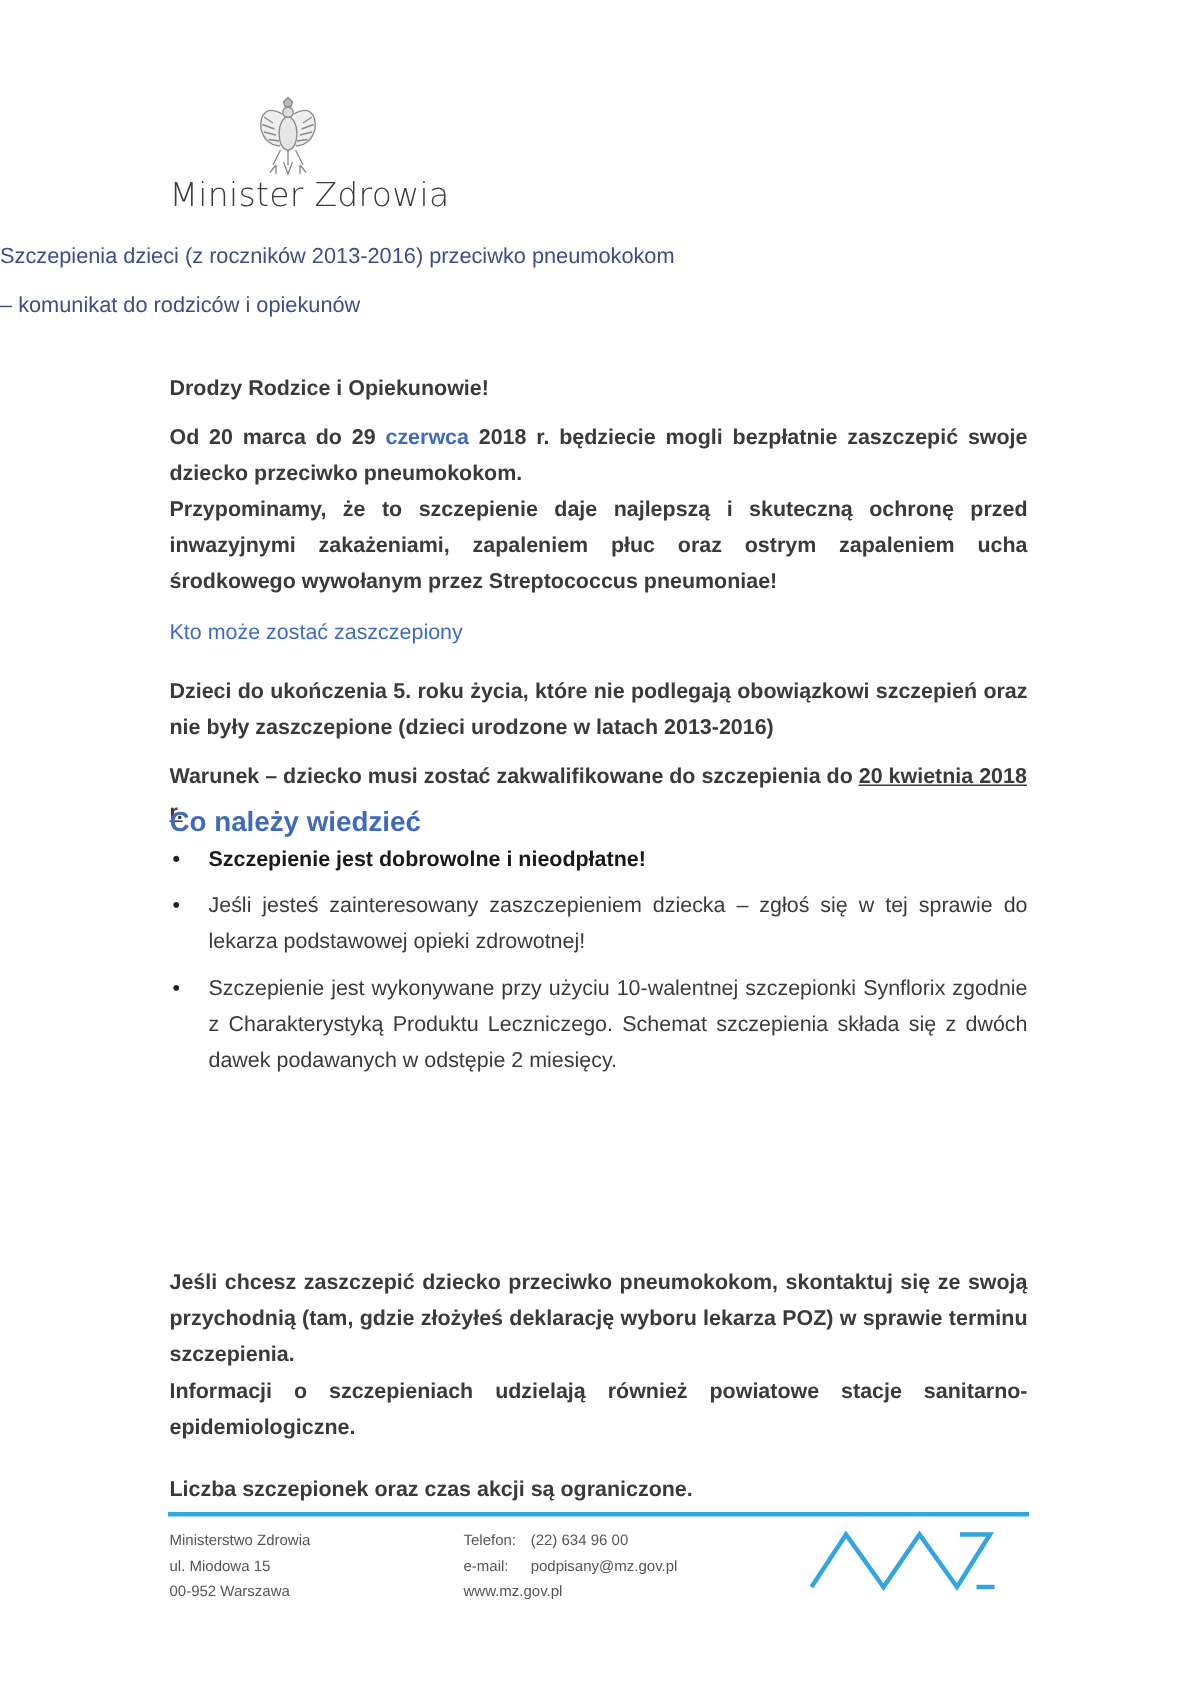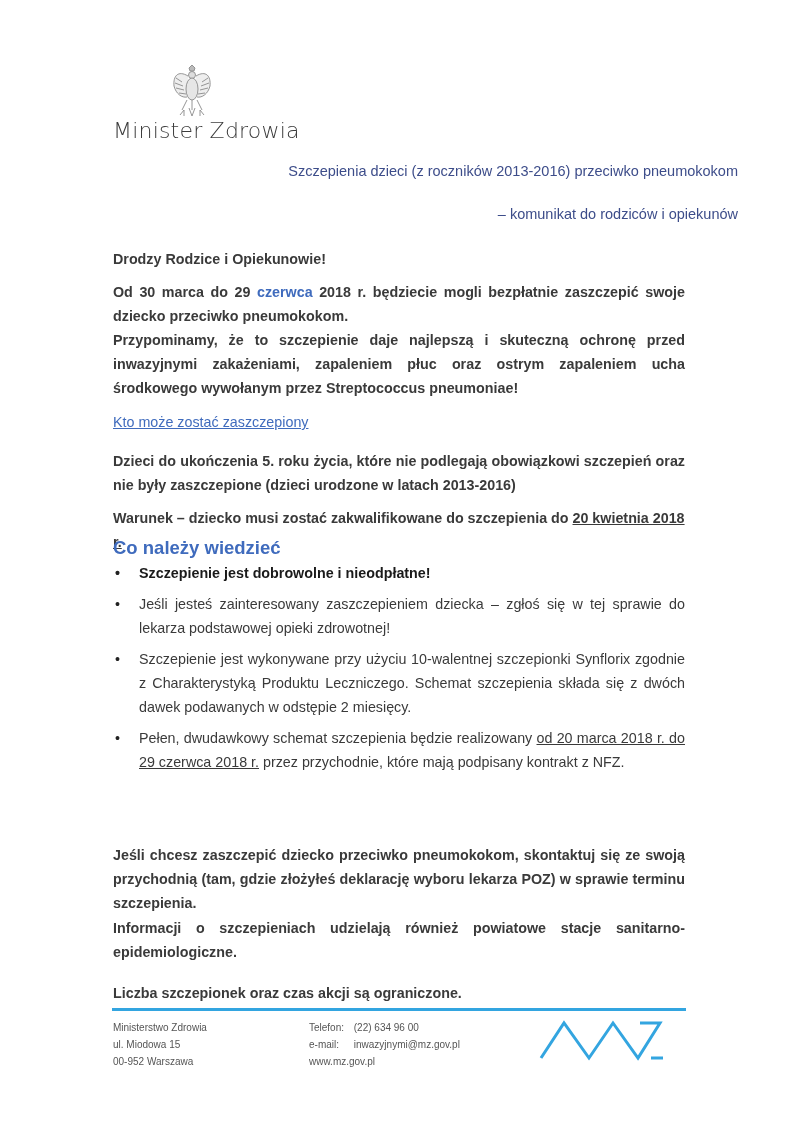--- a/index.html
+++ b/index.html
@@ -2,23 +2,23 @@
 <html><head>
 <meta charset="utf-8">
 <style>
   html, body { margin: 0; padding: 0; background: #ffffff; }
   body { width: 800px; height: 1131px; position: relative; overflow: hidden;
          font-family: "Liberation Sans", sans-serif; color: #3a3a3a; }
   .abs { position: absolute; }
   .logo-eagle { left: 170px; top: 64px; width: 44px; height: 56px; }
   .org-name { left: 113px; top: 118px; font-family: "DejaVu Sans", sans-serif; font-weight: 200;
               font-size: 22px; color: #3c3c3c; letter-spacing: 0.2px; }
-  .title { left: 0; width: 738px; text-align: right; color: #3d4d8a; font-size: 14.5px; }
+  .title { left: 0; width: 738px; text-align: left; color: #3d4d8a; font-size: 14.5px; }
   .t1 { top: 163px; }
-  .t2 { top: 196px; margin-top: 10px; }
+  .t2 { top: 196px; }
   .body-block { left: 113px; width: 572px; font-size: 14.3px; line-height: 24px; color: #3a3a3a; font-weight: bold; }
   .justify { text-align: justify; text-align-last: left; }
   .accent { color: #3f6bbd; }
   .h-small { color: #3f6bbd; font-size: 14.3px; }
   .h-big { color: #3f6bbd; font-size: 18.5px; }
   u { text-decoration: underline; }
   .bullet-list { left: 113px; width: 572px; font-size: 14.3px; line-height: 24px; margin: 0; padding: 0; list-style: none; }
   .bullet-list li { position: relative; padding-left: 26px; margin-bottom: 7px; text-align: justify; }
   .bullet-list li::before { content: "•"; position: absolute; left: 2px; top: 0; color: #222; }
   .bold { font-weight: bold; color: #1a1a1a; }
@@ -47,53 +47,50 @@
     </g>
   </svg>
 </div>
 <div class="abs org-name">Minister Zdrowia</div>
 
 <div class="abs title t1">Szczepienia dzieci (z roczników 2013-2016) przeciwko pneumokokom</div>
 <div class="abs title t2">– komunikat do rodziców i opiekunów</div>
 
 <div class="abs body-block" style="top:247px;">Drodzy Rodzice i Opiekunowie!</div>
 <div class="abs body-block justify" style="top:280px;">
-  <span>Od 30 marca do 29 </span><span class="accent">czerwca</span><span> 2018 r. będziecie mogli bezpłatnie zaszczepić swoje dziecko przeciwko pneumokokom.</span>
+  <span>Od 20 marca do 29 </span><span class="accent">czerwca</span><span> 2018 r. będziecie mogli bezpłatnie zaszczepić swoje dziecko przeciwko pneumokokom.</span>
 </div>
 <div class="abs body-block justify" style="top:328px;">Przypominamy, że to szczepienie daje najlepszą i skuteczną ochronę przed inwazyjnymi zakażeniami, zapaleniem płuc oraz ostrym zapaleniem ucha środkowego wywołanym przez Streptococcus pneumoniae!</div>
 
-<div class="abs h-small" style="left:113px; top:414px;text-decoration:underline;">Kto może zostać zaszczepiony</div>
+<div class="abs h-small" style="left:113px; top:414px;">Kto może zostać zaszczepiony</div>
 <div class="abs body-block justify" style="top:449px;">Dzieci do ukończenia 5. roku życia, które nie podlegają obowiązkowi szczepień oraz nie były zaszczepione (dzieci urodzone w latach 2013-2016)</div>
 <div class="abs body-block" style="top:506px;">
   <span>Warunek – dziecko musi zostać zakwalifikowane do szczepienia do </span><u>20 kwietnia 2018 r.</u>
 </div>
 
 <div class="abs h-big" style="left:113px; top:537px;font-weight:bold;">Co należy wiedzieć</div>
 <ul class="abs bullet-list" style="top:561px;">
   <li class="bold">Szczepienie jest dobrowolne i nieodpłatne!</li>
   <li>Jeśli jesteś zainteresowany zaszczepieniem dziecka – zgłoś się w tej sprawie do lekarza podstawowej opieki zdrowotnej!</li>
   <li>Szczepienie jest wykonywane przy użyciu 10-walentnej szczepionki Synflorix zgodnie z Charakterystyką Produktu Leczniczego. Schemat szczepienia składa się z dwóch dawek podawanych w odstępie 2 miesięcy.</li>
-  <li>
-    <span>Pełen, dwudawkowy schemat szczepienia będzie realizowany </span><u>od 20 marca 2018 r. do 29 czerwca 2018 r.</u><span> przez przychodnie, które mają podpisany kontrakt z NFZ.</span>
-  </li>
 </ul>
 
 <div class="abs body-block justify" style="top:843px;">Jeśli chcesz zaszczepić dziecko przeciwko pneumokokom, skontaktuj się ze swoją przychodnią (tam, gdzie złożyłeś deklarację wyboru lekarza POZ) w sprawie terminu szczepienia.</div>
 <div class="abs body-block justify" style="top:916px;">Informacji o szczepieniach udzielają również powiatowe stacje sanitarno-epidemiologiczne.</div>
 <div class="abs body-block" style="top:981px;">Liczba szczepionek oraz czas akcji są ograniczone.</div>
 
 <div class="abs footer-rule"></div>
 <div class="abs footer-col fc1">
   <div>Ministerstwo Zdrowia</div>
   <div>ul. Miodowa 15</div>
   <div>00-952 Warszawa</div>
 </div>
 <div class="abs footer-col fc2">
   <div><span class="lbl">Telefon:</span> <span>(22) 634 96 00</span></div>
-  <div><span class="lbl">e-mail:</span> <span>inwazyjnymi@mz.gov.pl</span></div>
+  <div><span class="lbl">e-mail:</span> <span>podpisany@mz.gov.pl</span></div>
   <div>www.mz.gov.pl</div>
 </div>
 <div class="abs mz-logo">
   <svg width="128" height="46" viewBox="0 0 128 46">
     <g fill="none" stroke="#33a5e0" stroke-width="3" stroke-linejoin="miter" stroke-linecap="butt">
       <polyline points="3,40 26,5 51,40 75,5 100,40 122,5 102,5"></polyline>
       <line x1="113" y1="40" x2="125" y2="40"></line>
     </g>
   </svg>
 </div>

